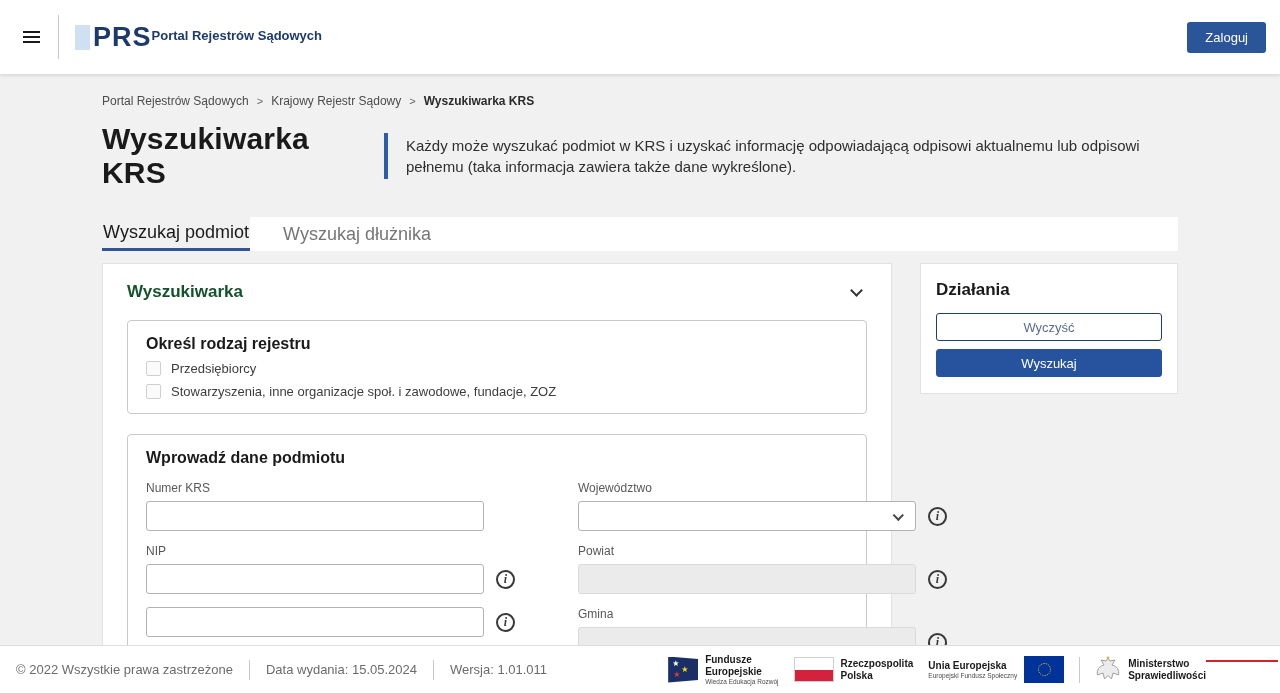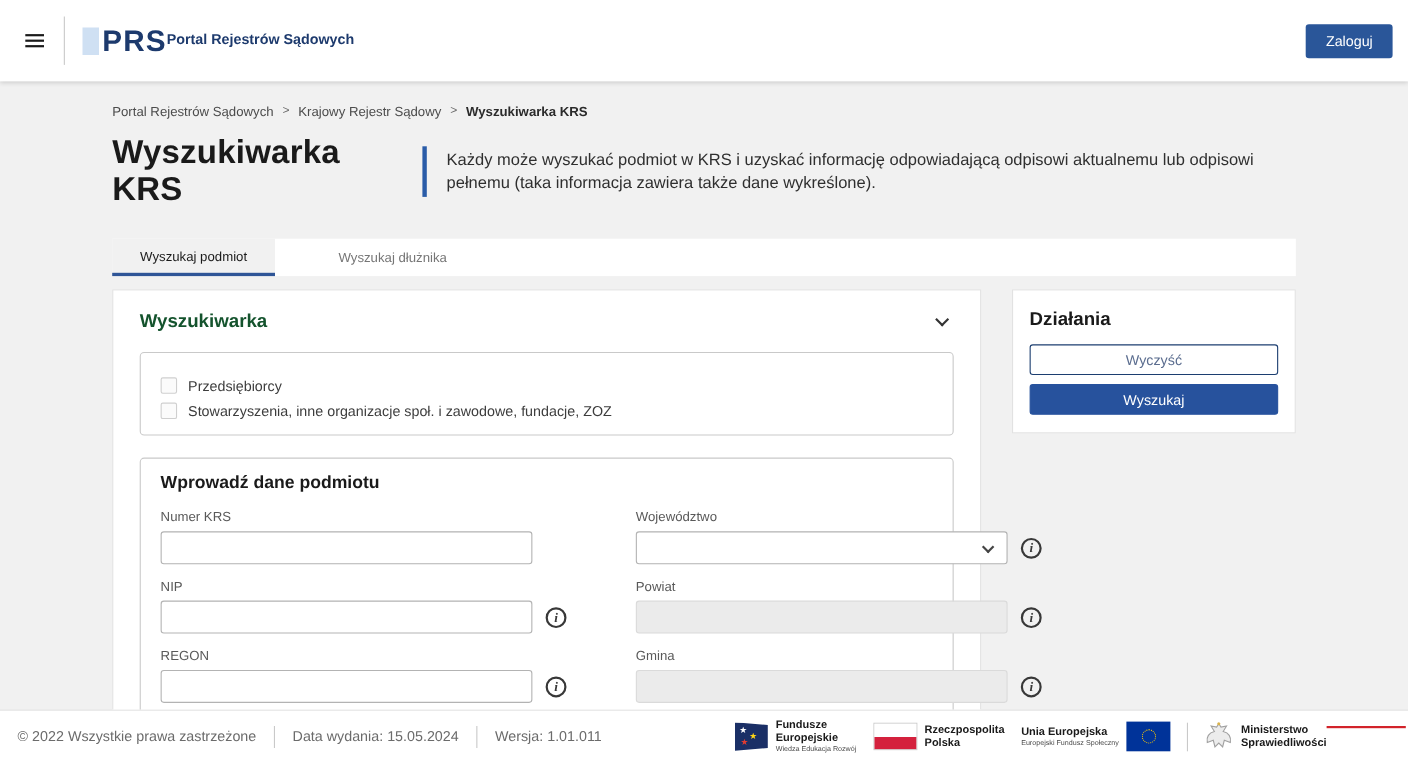--- a/index.html
+++ b/index.html
@@ -29,21 +29,21 @@
   .breadcrumb a { color:#4c4c4c; text-decoration:none; cursor:pointer; }
   .breadcrumb .sep { margin:0 8px; color:#666; font-size:11px; }
   .breadcrumb .current { font-weight:bold; color:#2b2b2b; }
 
   .title-row { margin-top:14px; display:flex; align-items:center; }
   .page-title { font-size:30px; font-weight:bold; color:#1a1a1a; letter-spacing:.2px; margin-right:18px; }
   .title-bar { width:4px; height:46px; background:#2a5ca8; margin-right:18px; flex:none; }
   .page-desc { font-size:15px; color:#2f2f2f; line-height:1.42; max-width:772px; }
 
   .tabs { margin-top:27px; background:#fff; display:flex; height:34px; }
-  .tab { display:flex; align-items:center; justify-content:center; font-size:12px; cursor:pointer; }
+  .tab { display:flex; align-items:center; justify-content:center; font-size:18px; cursor:pointer; }
   .tab.active { width:148px; background:#f1f1f1; color:#1a1a1a; border-bottom:3px solid #2f5597; }
   .tab.inactive { width:214px; color:#767676; }
 
   .panels { margin-top:12px; display:flex; gap:28px; align-items:flex-start; }
 
   .search-panel { width:790px; background:#fff; border:1px solid #e2e2e2; padding:18px 24px 26px; }
   .panel-heading-row { display:flex; align-items:center; justify-content:space-between; }
   .panel-heading { font-size:17px; font-weight:bold; color:#14532d; }
   .chevron { width:9px; height:9px; border-left:2px solid #333; border-bottom:2px solid #333;
     transform:rotate(-45deg); cursor:pointer; margin-right:6px; margin-top:-4px; }
@@ -156,20 +156,21 @@
 
   <div class="panels">
 
     <div class="search-panel">
       <div class="panel-heading-row">
         <span class="panel-heading">Wyszukiwarka</span>
         <span class="chevron"></span>
       </div>
 
       <div class="inner-box">
+        <h3>Określ rodzaj rejestru</h3>
         <div class="cb-row">
           <span class="cb"></span>
           <span class="cb-label">Przedsiębiorcy</span>
         </div>
         <div class="cb-row">
           <span class="cb"></span>
           <span class="cb-label">Stowarzyszenia, inne organizacje społ. i zawodowe, fundacje, ZOZ</span>
         </div>
       </div>
 
@@ -186,21 +187,20 @@
               </div>
             </div>
             <div class="field">
               <div class="field-label">NIP</div>
               <div class="control-row">
                 <input type="text" class="text-input" style="">
                 <span class="info-icon">i</span>
               </div>
             </div>
             <div class="field">
-              <div class="field-label">REGON</div>
               <div class="control-row">
                 <input type="text" class="text-input" style="">
                 <span class="info-icon">i</span>
               </div>
             </div>
           </div>
 
           <div class="col-right">
             <div class="field">
               <div class="field-label">Województwo</div>

